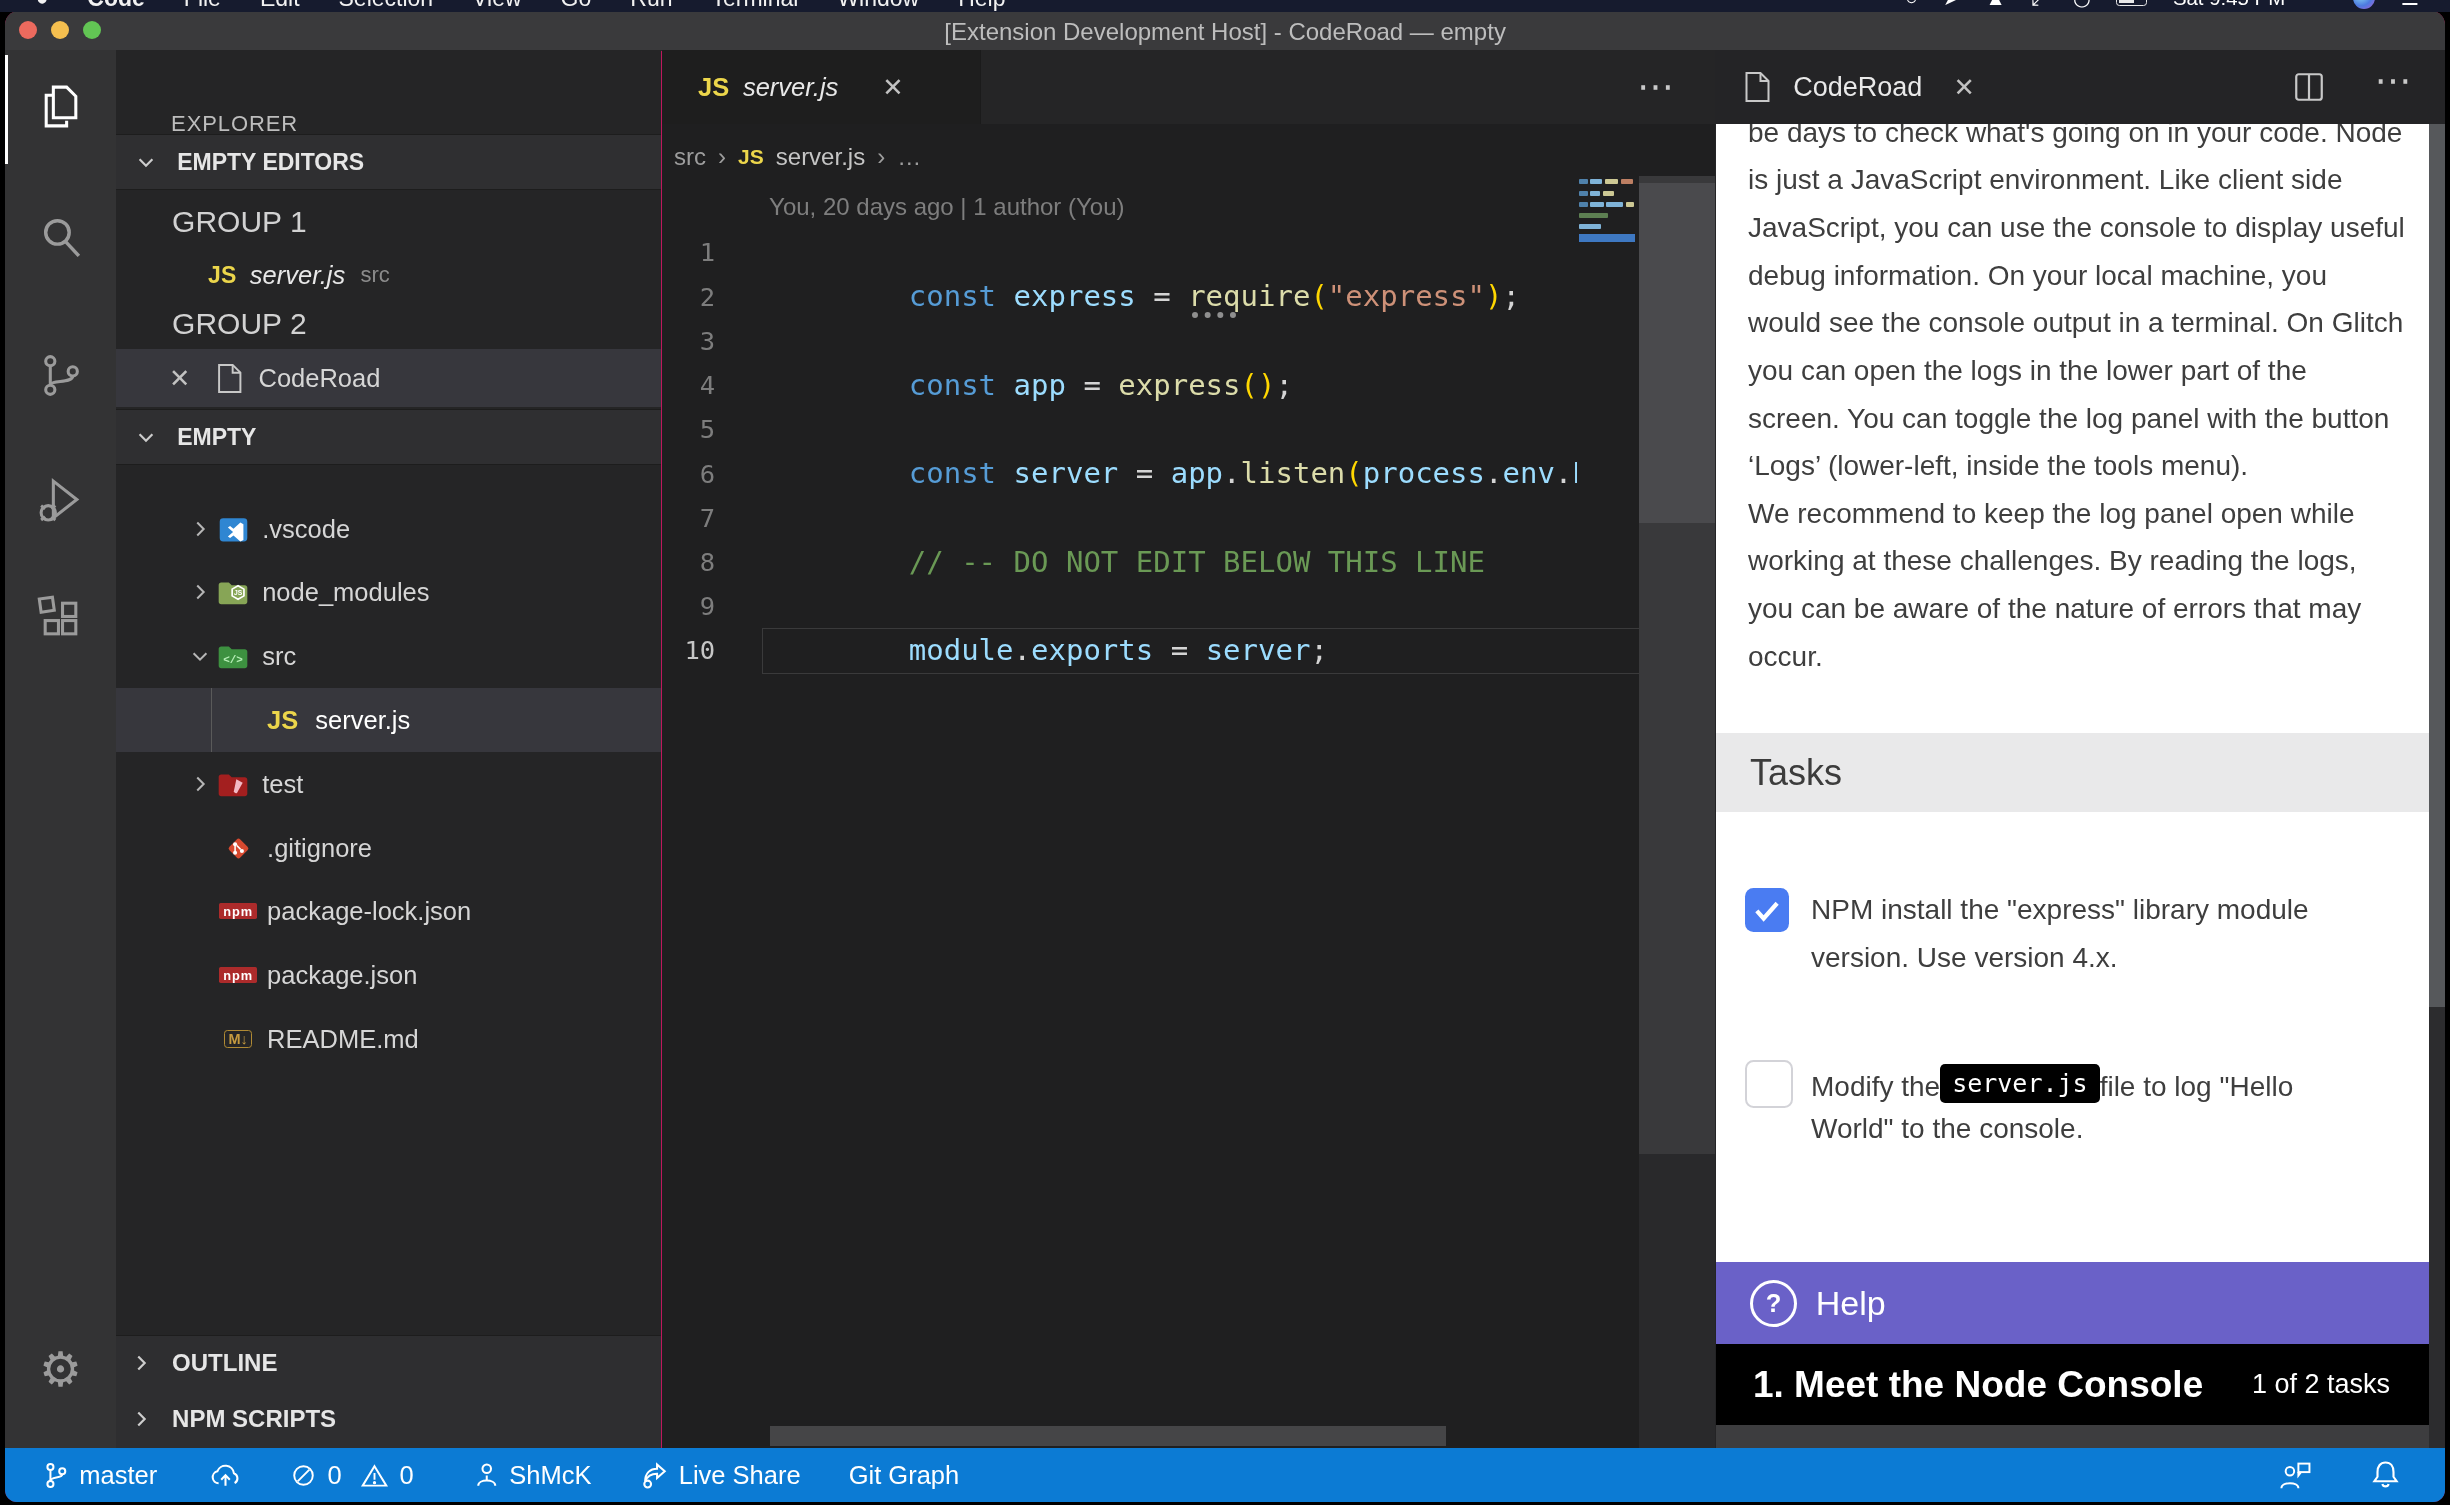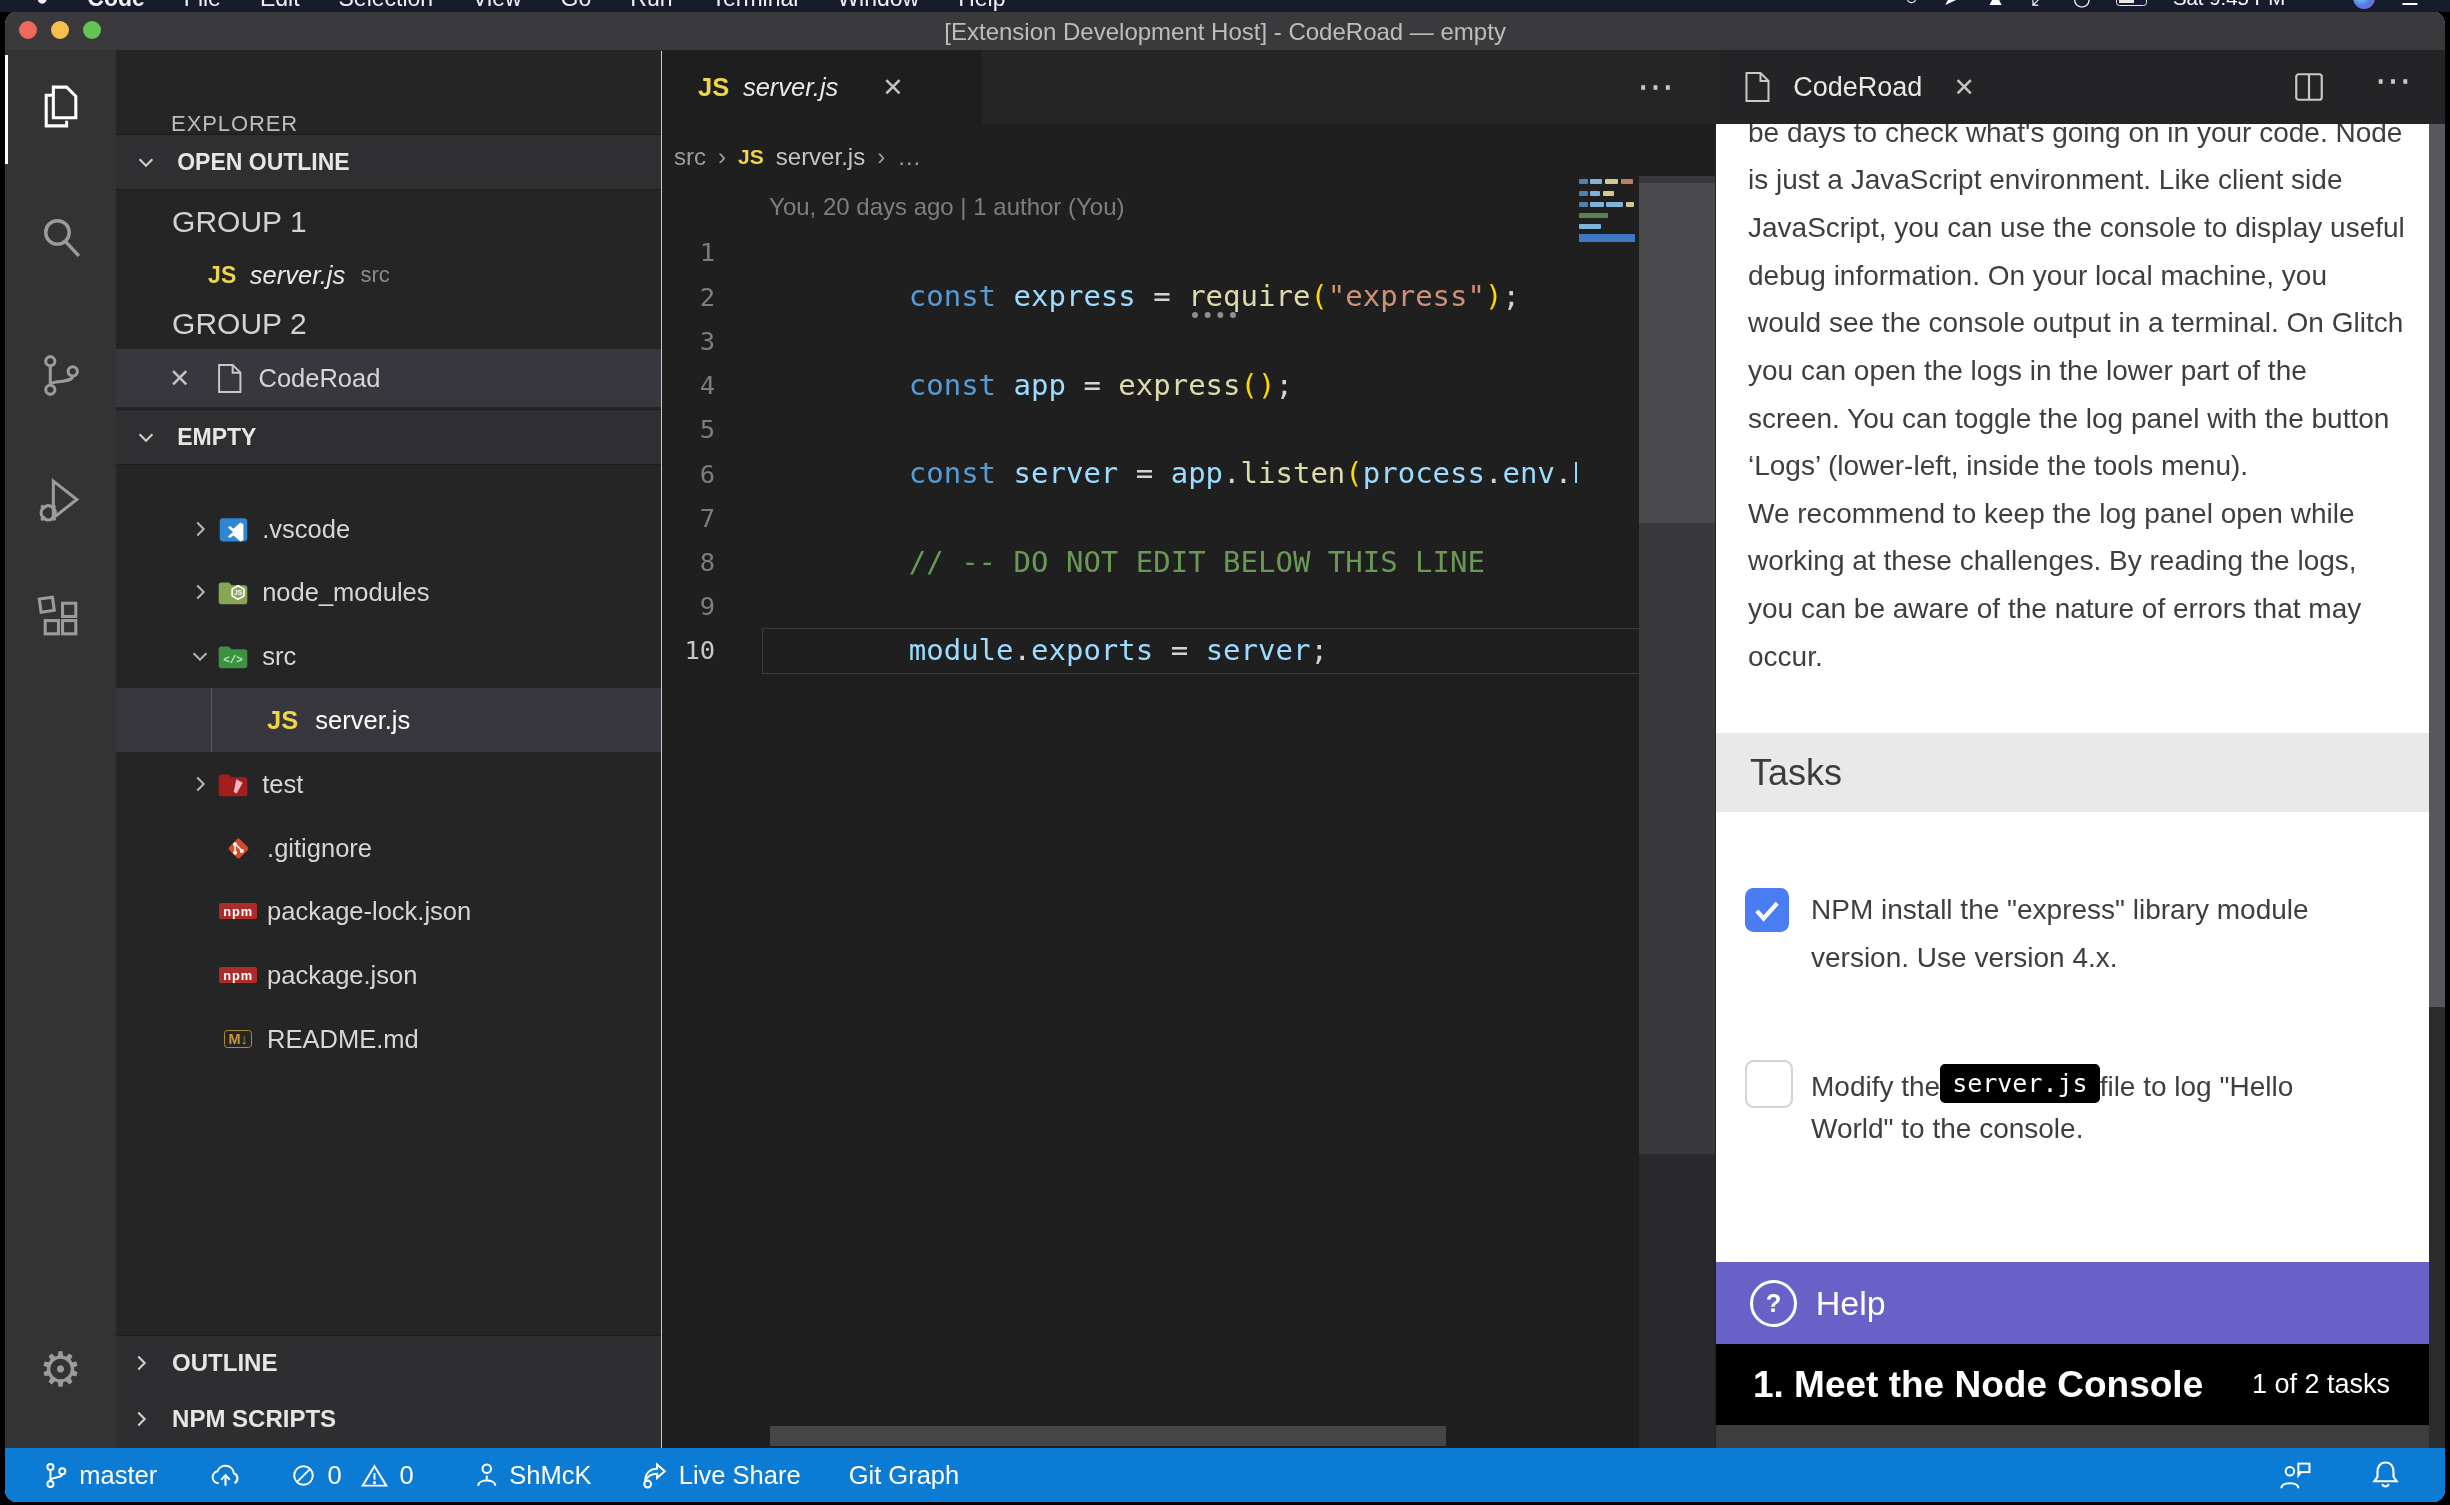--- a/index.html
+++ b/index.html
@@ -9,21 +9,21 @@
   #menubar{left:0;top:0;width:2450px;height:12px;background:#161b2e;overflow:hidden;z-index:50;}
   #menubar .mrow{position:absolute;left:0;top:-18.7px;width:2450px;height:34px;display:flex;align-items:center;
     color:#f2f2f2;font-size:23px;font-weight:500;}
   #menubar .mitem{margin-right:39px;white-space:nowrap;}
   #menubar .apple{margin:0 39px 0 36px;font-size:20.4px;}
   #menubar .mright{position:absolute;right:31px;top:0;height:34px;display:flex;align-items:center;gap:25.5px;color:#fff;font-size:20.4px;}
   .siri{width:22px;height:22px;border-radius:50%;background:radial-gradient(circle at 35% 35%,#8fe0f2,#4d7be0 55%,#b05fd4);}
   .batt{width:29px;height:13.6px;border:1.7px solid #e8e8e8;border-radius:3.4px;position:relative;}
   .batt::after{content:"";position:absolute;left:1.7px;top:1.7px;bottom:1.7px;width:15.3px;background:#e8e8e8;}
   
-  #window{left:5.1px;top:11px;width:2440px;height:1491px;background:#f0abfc;border-radius:13.6px 13.6px 12px 12px;overflow:hidden;}
+  #window{left:5.1px;top:11px;width:2440px;height:1491px;background:#be185d;border-radius:13.6px 13.6px 12px 12px;overflow:hidden;}
   #titlebar{left:0;top:0;width:100%;height:39px;background:#3a3a3c;border-bottom:0.9px solid #2a2a2a;}
   .light{width:18px;height:18px;border-radius:50%;top:10.2px;}
   #titlebar .wtitle{width:100%;top:6.8px;text-align:center;color:#bdbdbd;font-size:24px;}
   
   #activitybar{left:0;top:39px;width:111px;bottom:54px;background:#333334;}
   .abicon{left:0;width:111px;height:102px;display:flex;align-items:center;justify-content:center;color:#9b9b9b;}
   .abicon.active{color:#fff;}
   .active-pip{left:0;width:3.4px;background:#fff;}
   
   #sidebar{left:111px;top:39px;width:545px;bottom:54px;background:#252526;color:#cecece;}
@@ -159,21 +159,21 @@
 
   <div class="abs" id="sidebar">
     <div class="abs sb-title">EXPLORER</div>
 
     <div class="abs sb-band" style="top:84px;height:54px">
       <span class="chev" style="margin-left:18.7px">
         <svg width="22" height="22" viewBox="0 0 24 24" fill="none" stroke="#cccccc" stroke-width="2.4">
             <path d="M5 9 l7 7 7-7"></path>
           </svg>
         </span>
-      <span style="margin-left:20.4px">OPEN OUTLINE</span>
+      <span style="margin-left:20.4px">EMPTY EDITORS</span>
     </div>
 
     <div class="abs grp" style="top:155px">GROUP 1</div>
 
     <div class="abs row" style="top:197px;height:56px">
       <span class="jsbadge" style="margin-left:92px">JS</span>
       <span class="tabname">server.js</span>
       <span class="dim" style="margin-left:15.3px">src</span>
     </div>
 

